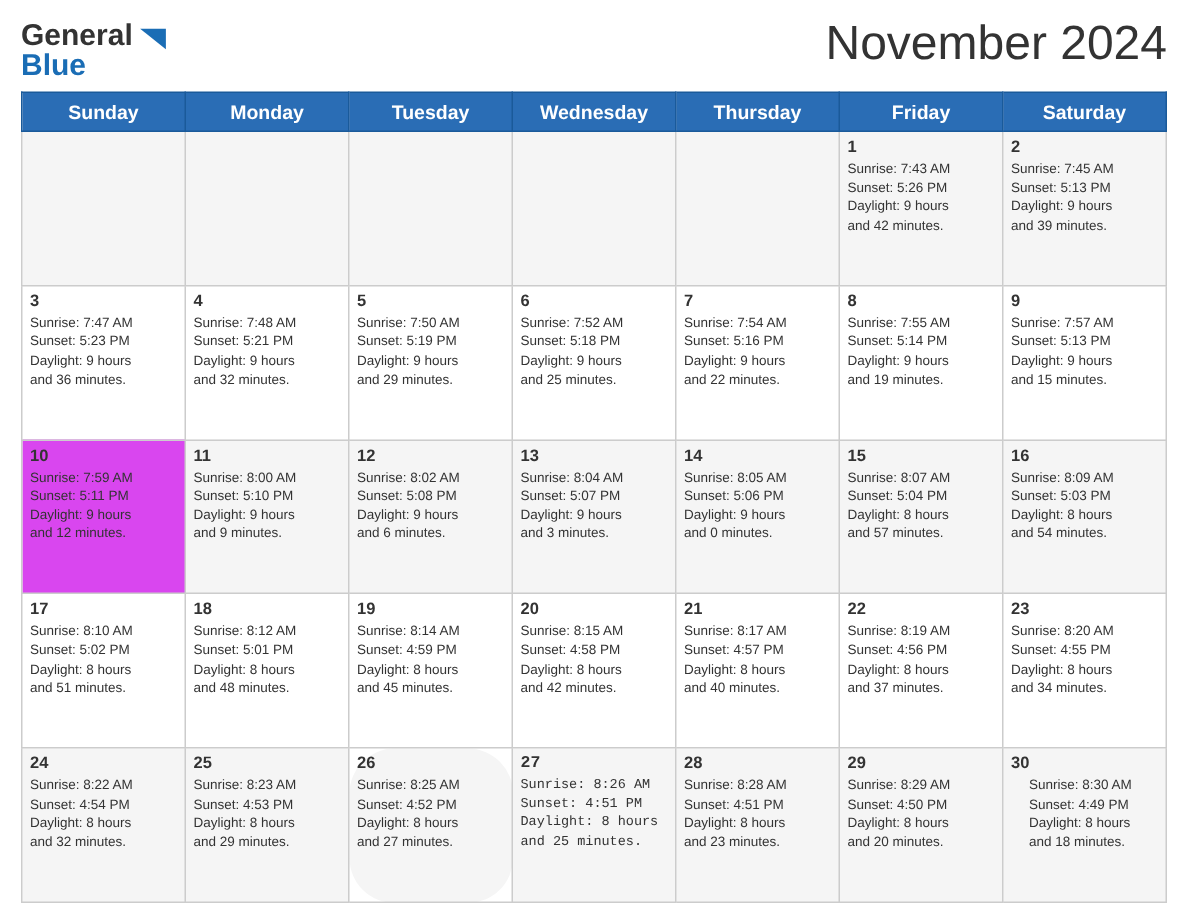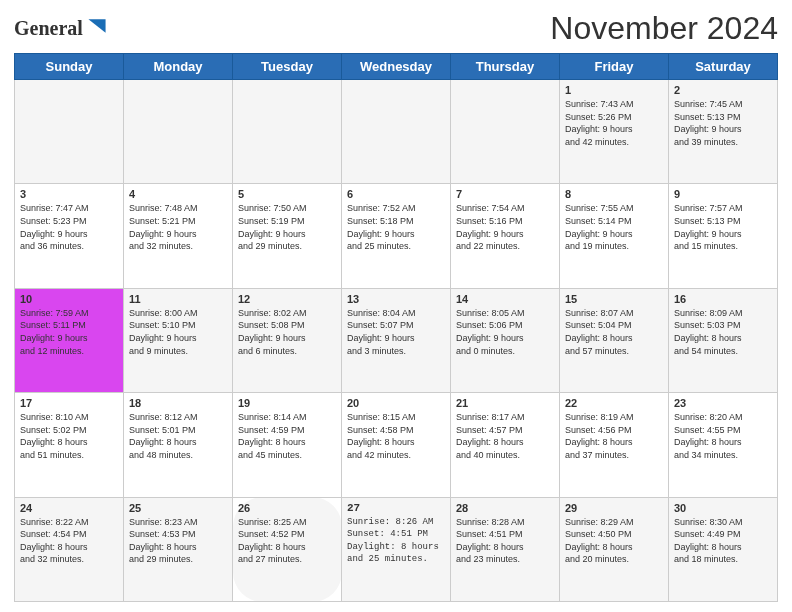--- a/index.html
+++ b/index.html
@@ -90,26 +90,29 @@
       color: #333;
     }
   </style>
 </head>
 <body>
 
 <div class="page">
   <div class="header">
     <div class="logo">
       <div>
-        <div style="display:flex;align-items:flex-end;font-family:Liberation Serif, serif;">
+        <div style="display:flex;align-items:flex-start;">
           <span class="logo-text logo-general">General</span>
 
           <svg class="logo-icon" viewBox="0 0 28 28">
             <polygon points="4,6 24,6 24,22" fill="#1a6db5"></polygon>
           </svg>
+        </div>
+        <div style="margin-top:-4px;">
+          <span class="logo-text logo-blue">Blue</span>
         </div>
       </div>
     </div>
     <div class="title-block">
       <div class="month-title">November 2024</div>
     </div>
   </div>
 
   <table class="calendar">
     <thead>
@@ -336,21 +339,21 @@
           </td>
           <td style="background-color: rgb(245, 245, 245);">
             <span class="day-num">29</span>
             <div class="day-info" style="white-space: pre-line;">Sunrise: 8:29 AM
 Sunset: 4:50 PM
 Daylight: 8 hours
 and 20 minutes.</div>
           </td>
           <td style="background-color: rgb(245, 245, 245);">
             <span class="day-num">30</span>
-            <div class="day-info" style="white-space: pre-line;">Sunrise: 8:30 AM
+            <div class="day-info" style="white-space: pre-line; margin-left: 12px;">Sunrise: 8:30 AM
 Sunset: 4:49 PM
 Daylight: 8 hours
 and 18 minutes.</div>
           </td>
         </tr>
       </tbody>
   </table>
 </div>
 
 </body></html>

